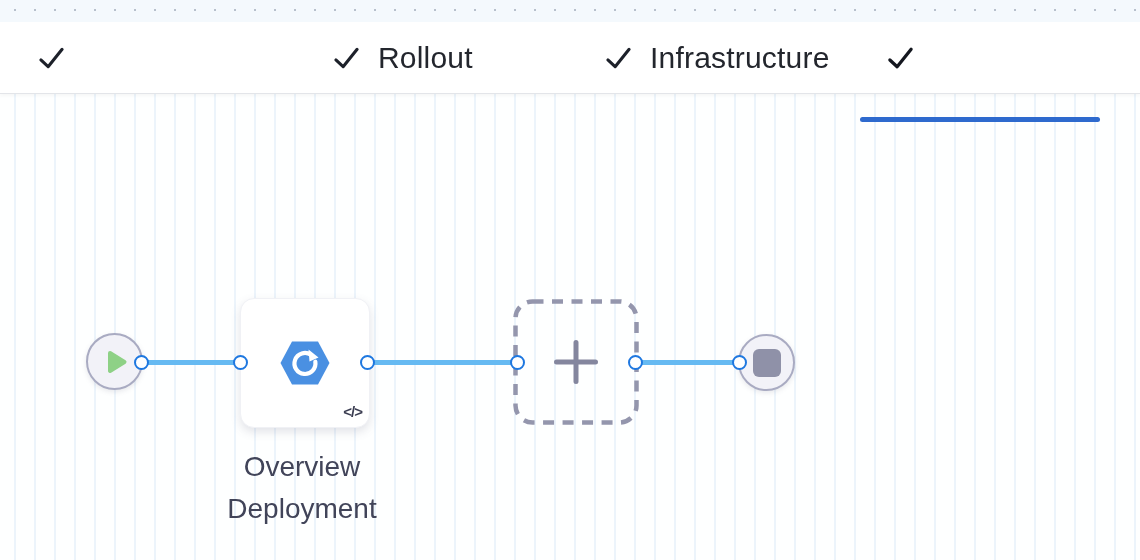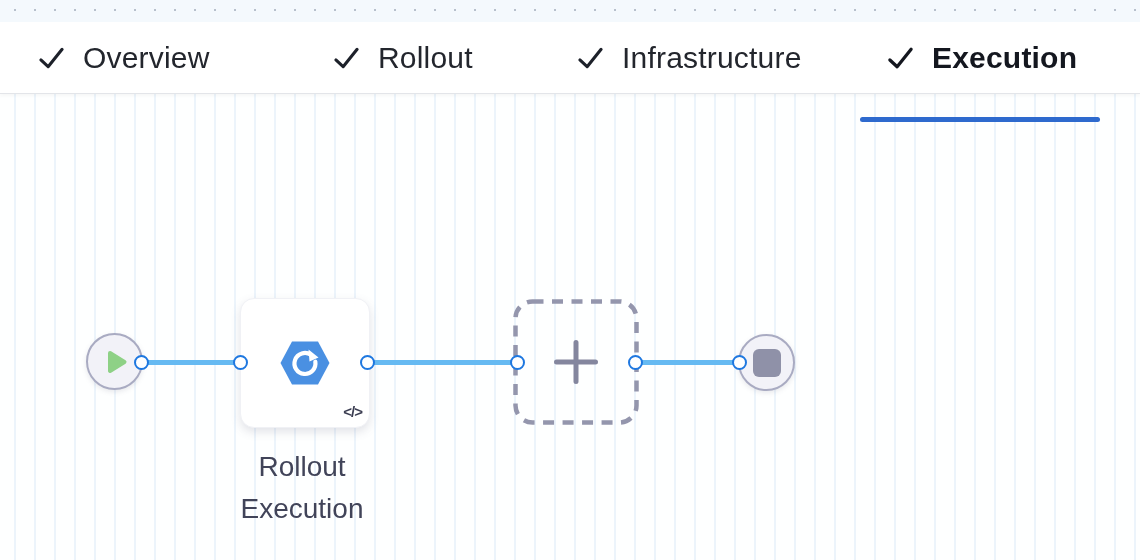--- a/index.html
+++ b/index.html
@@ -111,45 +111,43 @@
 
   <div class="top-strip"></div>
 
   <header class="tabbar">
     <div class="tab" style="left:38px">
       <span class="check">
         <svg viewBox="0 0 28 28" width="27" height="27">
             <polyline points="3,15.5 10.5,22.5 25,4.5" fill="none" stroke="#1d212a" stroke-width="3.2" stroke-linecap="round" stroke-linejoin="round"></polyline>
           </svg>
       </span>
-      <span class="tab-label">Overview</span>
     </div>
     <div class="tab" style="left:333px">
       <span class="check">
         <svg viewBox="0 0 28 28" width="27" height="27">
             <polyline points="3,15.5 10.5,22.5 25,4.5" fill="none" stroke="#1d212a" stroke-width="3.2" stroke-linecap="round" stroke-linejoin="round"></polyline>
           </svg>
       </span>
       <span class="tab-label">Rollout</span>
     </div>
-    <div class="tab" style="left:577px">
+    <div class="tab" style="left:605px">
       <span class="check">
         <svg viewBox="0 0 28 28" width="27" height="27">
             <polyline points="3,15.5 10.5,22.5 25,4.5" fill="none" stroke="#1d212a" stroke-width="3.2" stroke-linecap="round" stroke-linejoin="round"></polyline>
           </svg>
       </span>
       <span class="tab-label">Infrastructure</span>
     </div>
     <div class="tab active" style="left:887px">
       <span class="check">
         <svg viewBox="0 0 28 28" width="27" height="27">
             <polyline points="3,15.5 10.5,22.5 25,4.5" fill="none" stroke="#14171f" stroke-width="3.4" stroke-linecap="round" stroke-linejoin="round"></polyline>
           </svg>
       </span>
-      <span class="tab-label">Execution</span>
     </div>
     <div class="underline"></div>
   </header>
 
   <div class="canvas">
 
     <div class="edge" style="left:141px;width:99px"></div>
     <div class="edge" style="left:367px;width:150px"></div>
     <div class="edge" style="left:635px;width:104px"></div>
 
@@ -187,16 +185,16 @@
       <span class="stop-square"></span>
     </div>
 
     <div class="port" style="left:133.5px"></div>
     <div class="port" style="left:232.5px"></div>
     <div class="port" style="left:359.5px"></div>
     <div class="port" style="left:509.5px"></div>
     <div class="port" style="left:627.5px"></div>
     <div class="port" style="left:731.5px"></div>
 
-    <div class="node-label step-label">Rollout Execution</div>
+    <div class="node-label step-label">Overview Deployment</div>
 
   </div>
 </div>
 
 </body></html>

